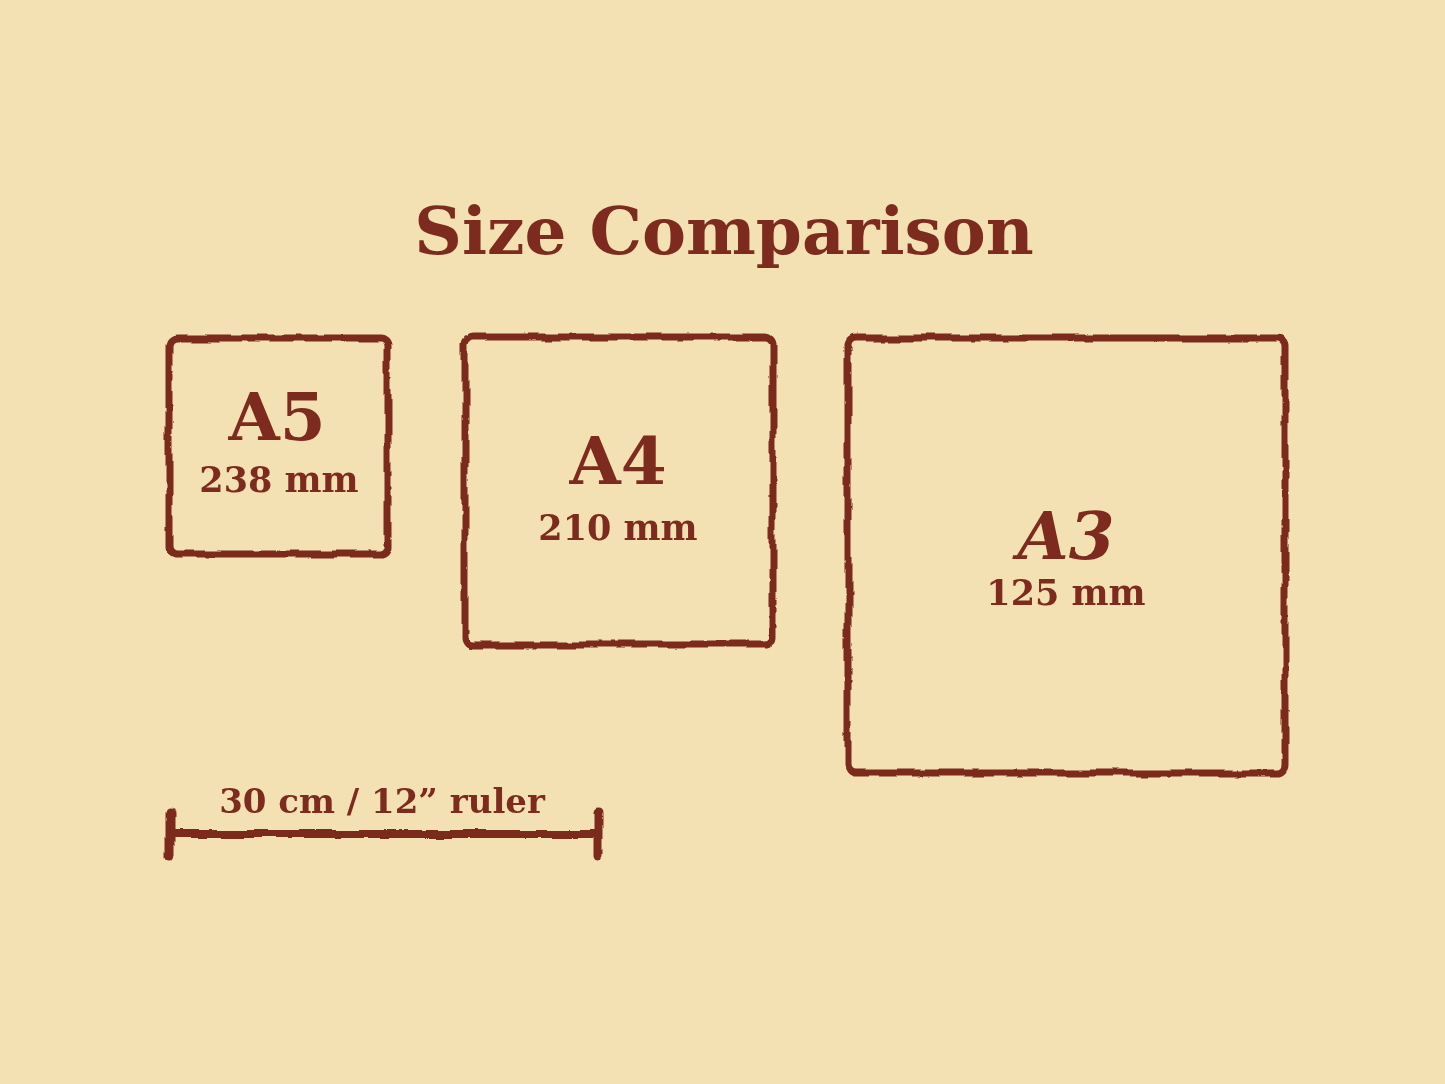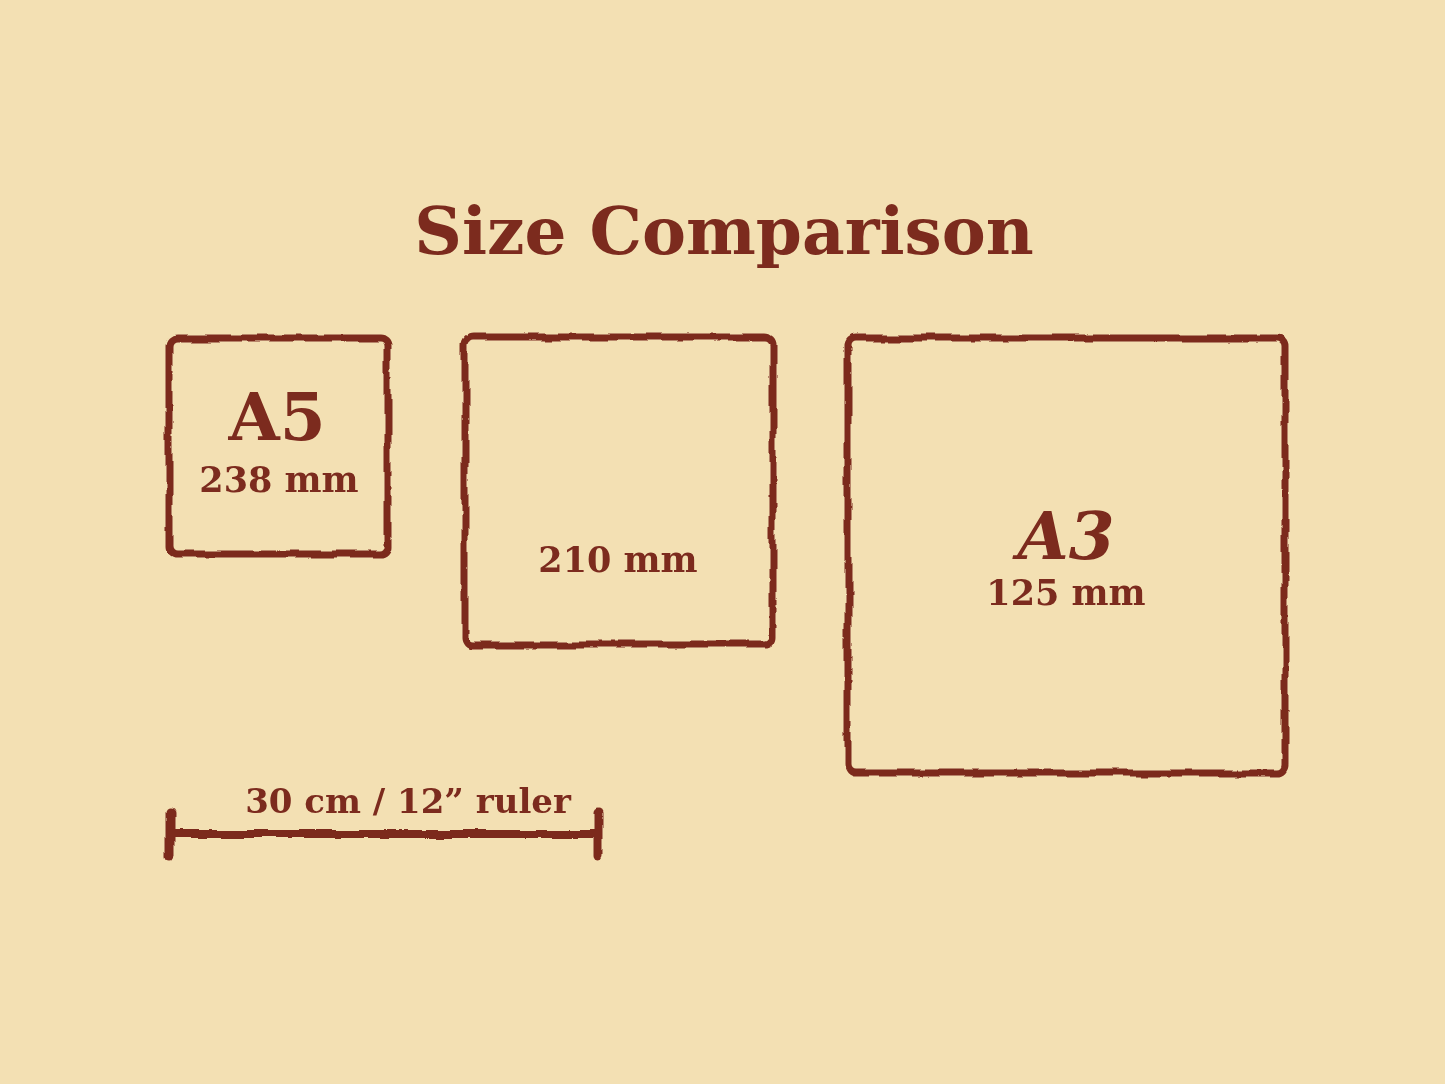--- a/index.html
+++ b/index.html
@@ -87,20 +87,21 @@
       <path class="ruler-cap-stroke" d="M170,813 V856"></path>
       <path class="ruler-cap-stroke" d="M598,813 V856"></path>
     </g>
   </svg>
 
   <div class="lbl title" style="left:724px; top:231px;">Size Comparison</div>
 
   <div class="lbl size-code" style="left:277px; top:417px;">A5</div>
   <div class="lbl size-dim" style="left:279px; top:479px;">238 mm</div>
 
-  <div class="lbl size-dim" style="left:618px; top:527px;margin-top:32px;">210 mm</div>
+  <div class="lbl size-code" style="left:618px; top:461px;">A4</div>
+  <div class="lbl size-dim" style="left:618px; top:527px;">210 mm</div>
 
   <div class="lbl size-code" style="left:1066px; top:536px;font-style:italic;">A3</div>
   <div class="lbl size-dim" style="left:1066px; top:592px;">125 mm</div>
 
-  <div class="lbl ruler-lbl" style="left:408px; top:801px;">30 cm / 12” ruler</div>
+  <div class="lbl ruler-lbl" style="left:382px; top:801px;">30 cm / 12” ruler</div>
 
 </div>
 
 </body></html>

